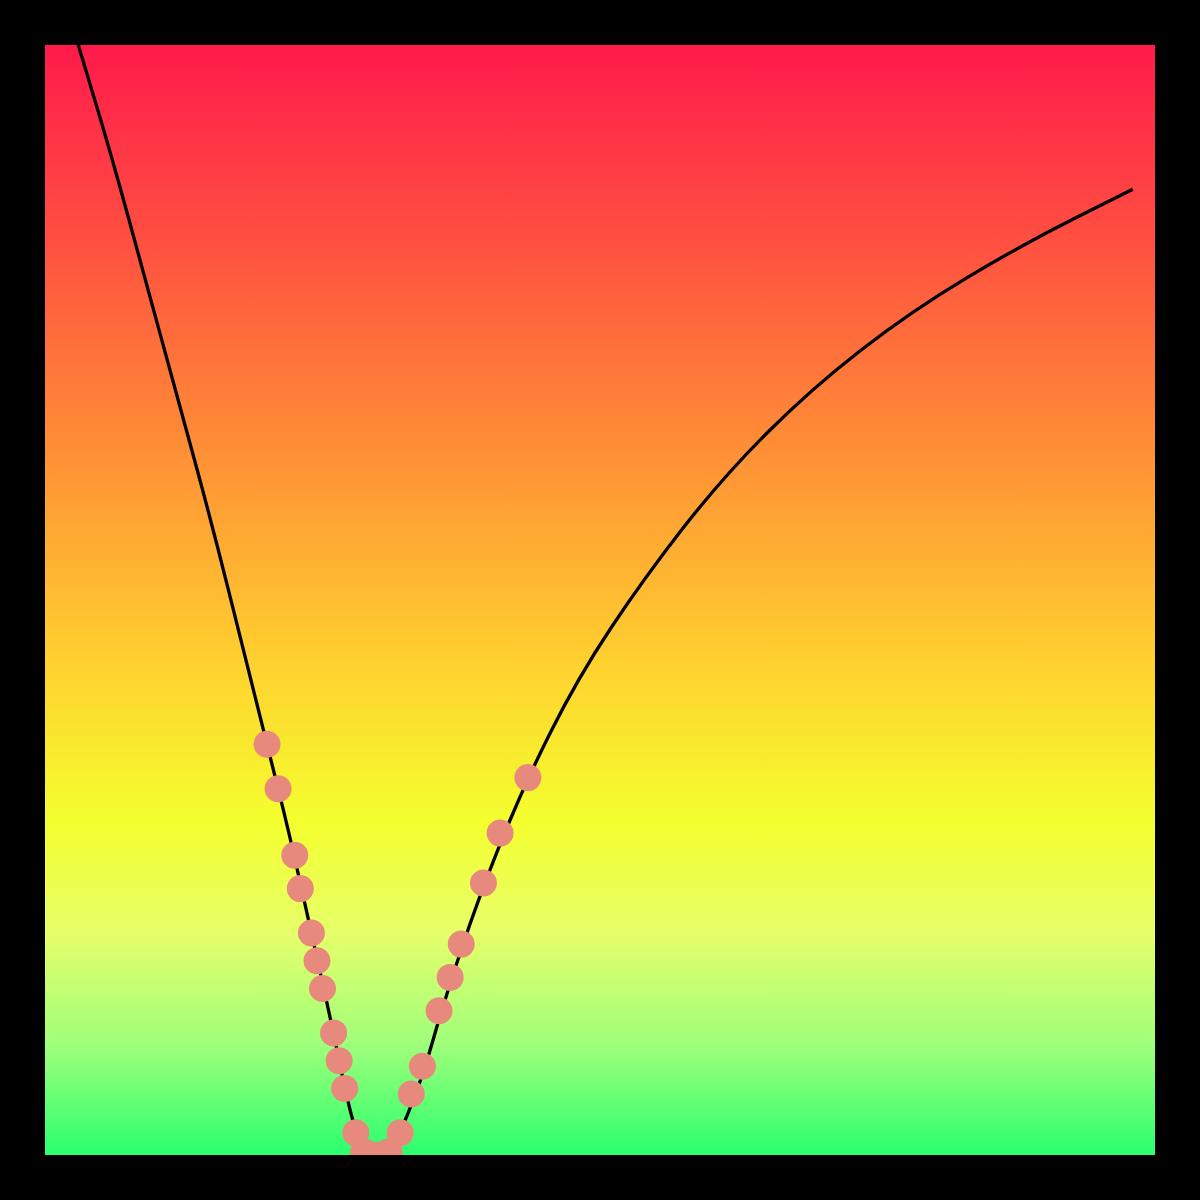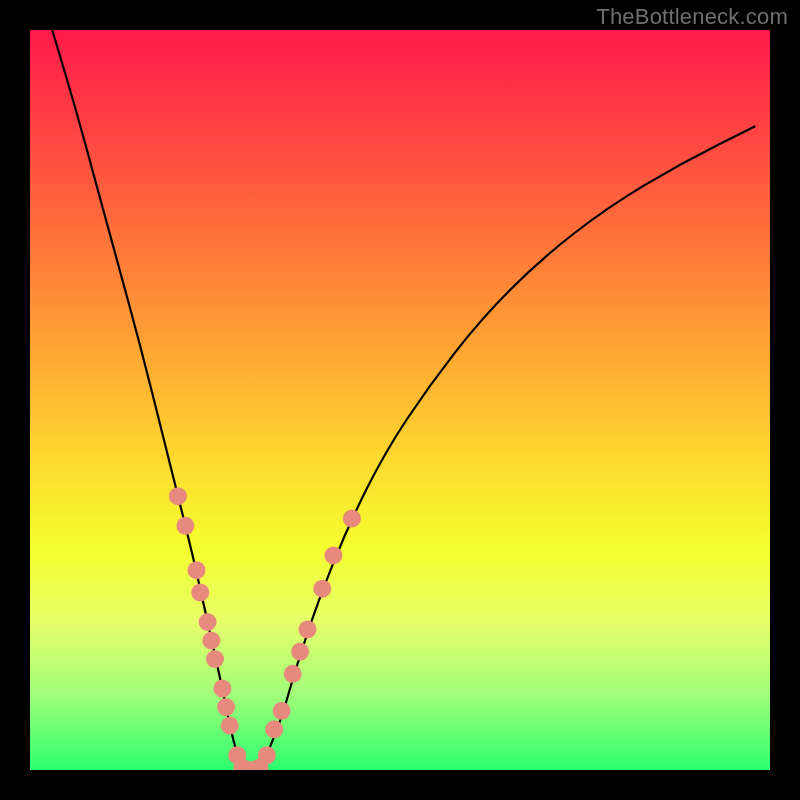--- a/index.html
+++ b/index.html
@@ -93,14 +93,13 @@
           <circle cx="251.60" cy="680.80" r="9" fill="#e78a7d"></circle>
           <circle cx="262.70" cy="643.80" r="9" fill="#e78a7d"></circle>
           <circle cx="270.10" cy="621.60" r="9" fill="#e78a7d"></circle>
           <circle cx="277.50" cy="599.40" r="9" fill="#e78a7d"></circle>
           <circle cx="292.30" cy="558.70" r="9" fill="#e78a7d"></circle>
           <circle cx="303.40" cy="525.40" r="9" fill="#e78a7d"></circle>
           <circle cx="321.90" cy="488.40" r="9" fill="#e78a7d"></circle>
         </g>
     </svg>
   </div>
-  <div class="watermark">TheBottleneck.com</div>
 </div>
 
 </body></html>

